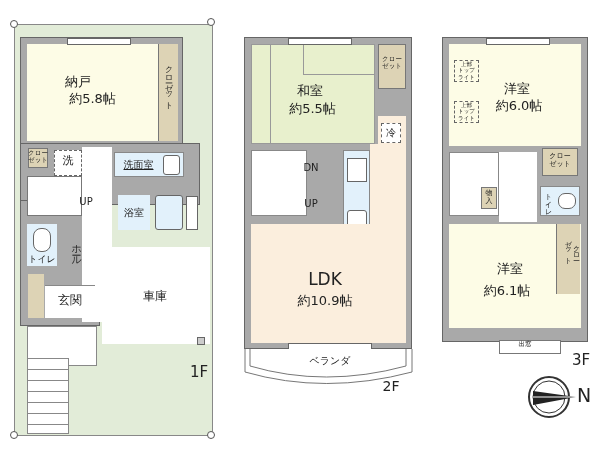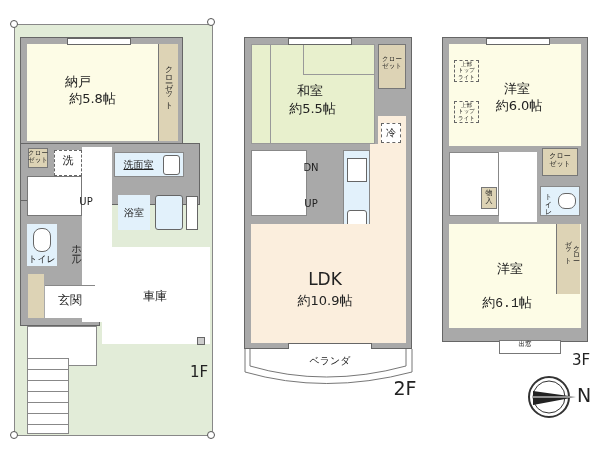--- a/index.html
+++ b/index.html
@@ -109,21 +109,21 @@
   <div class="lbl big" style="left:290px;top:270px;width:70px;">LDK</div>
   <div class="lbl mid" style="left:285px;top:294px;width:80px;">約10.9帖</div>
   <div class="abs" style="left:288px;top:343px;width:82px;height:5px;background:#fff;border:1px solid #666;"></div>
 
   <svg width="600" height="450">
     <path d="M245 349 L245 372 Q325 395 412 372 L412 349" fill="#fff" stroke="#777" stroke-width="1"></path>
     <path d="M250 349 L250 366 Q325 388 406 366 L406 349" fill="none" stroke="#777" stroke-width="1"></path>
   </svg>
   <div class="lbl" style="left:300px;top:355px;width:60px;font-size:10px;">ベランダ</div>
 
-  <div class="lbl" style="left:390px;top:378px;width:30px;font-size:19px;">2F</div>
+  <div class="lbl" style="left:376px;top:378px;width:30px;font-size:14px;">2F</div>
 </div>
 
 <div>
   <div class="abs wall" style="left:442px;top:37px;width:146px;height:305px;"></div>
 
   <div class="room" style="left:449px;top:44px;width:132px;height:102px;background:#fdfce6;"></div>
   <div class="lbl mid" style="left:487px;top:82px;width:60px;">洋室</div>
   <div class="lbl mid" style="left:484px;top:99px;width:70px;">約6.0帖</div>
   <div class="abs" style="left:486px;top:38px;width:62px;height:5px;background:#fff;border:1px solid #666;"></div>
   <div class="room" style="left:454px;top:60px;width:25px;height:22px;border:1px dashed #666;"></div>
@@ -149,21 +149,21 @@
 
   <div class="room" style="left:540px;top:186px;width:40px;height:30px;background:#e2f1fb;border:1px solid #888;"></div>
   <div class="abs" style="left:558px;top:193px;width:16px;height:14px;background:#fff;border:1px solid #666;border-radius:7px;"></div>
   <div class="lbl" style="left:542px;top:188px;width:10px;font-size:7px;writing-mode:vertical-rl;">トイレ</div>
 
   <div class="room" style="left:449px;top:224px;width:132px;height:104px;background:#fdfce6;"></div>
   <div class="room" style="left:556px;top:224px;width:24px;height:70px;background:#ddd3b5;border-left:1px solid #777;"></div>
   <div class="lbl tiny" style="left:556px;top:236px;width:24px;white-space:pre;font-size:7px;writing-mode:vertical-rl;">クロー
 ゼット</div>
   <div class="lbl mid" style="left:480px;top:262px;width:60px;">洋室</div>
-  <div class="lbl mid" style="left:472px;top:297px;width:70px;font-family:Liberation Mono, monospace;">約6.1帖</div>
+  <div class="lbl mid" style="left:472px;top:284px;width:70px;">約6.1帖</div>
 
   <div class="room" style="left:499px;top:340px;width:62px;height:14px;background:#fff;border:1px solid #777;"></div>
   <div class="lbl tiny" style="left:499px;top:341px;width:52px;font-size:6.5px;">出窓</div>
 
   <div class="lbl" style="left:566px;top:352px;width:30px;font-size:15px;">3F</div>
 </div>
 
 <div>
   <svg width="600" height="450">
     <circle cx="549" cy="397" r="20" fill="#fff" stroke="#333" stroke-width="2"></circle>

